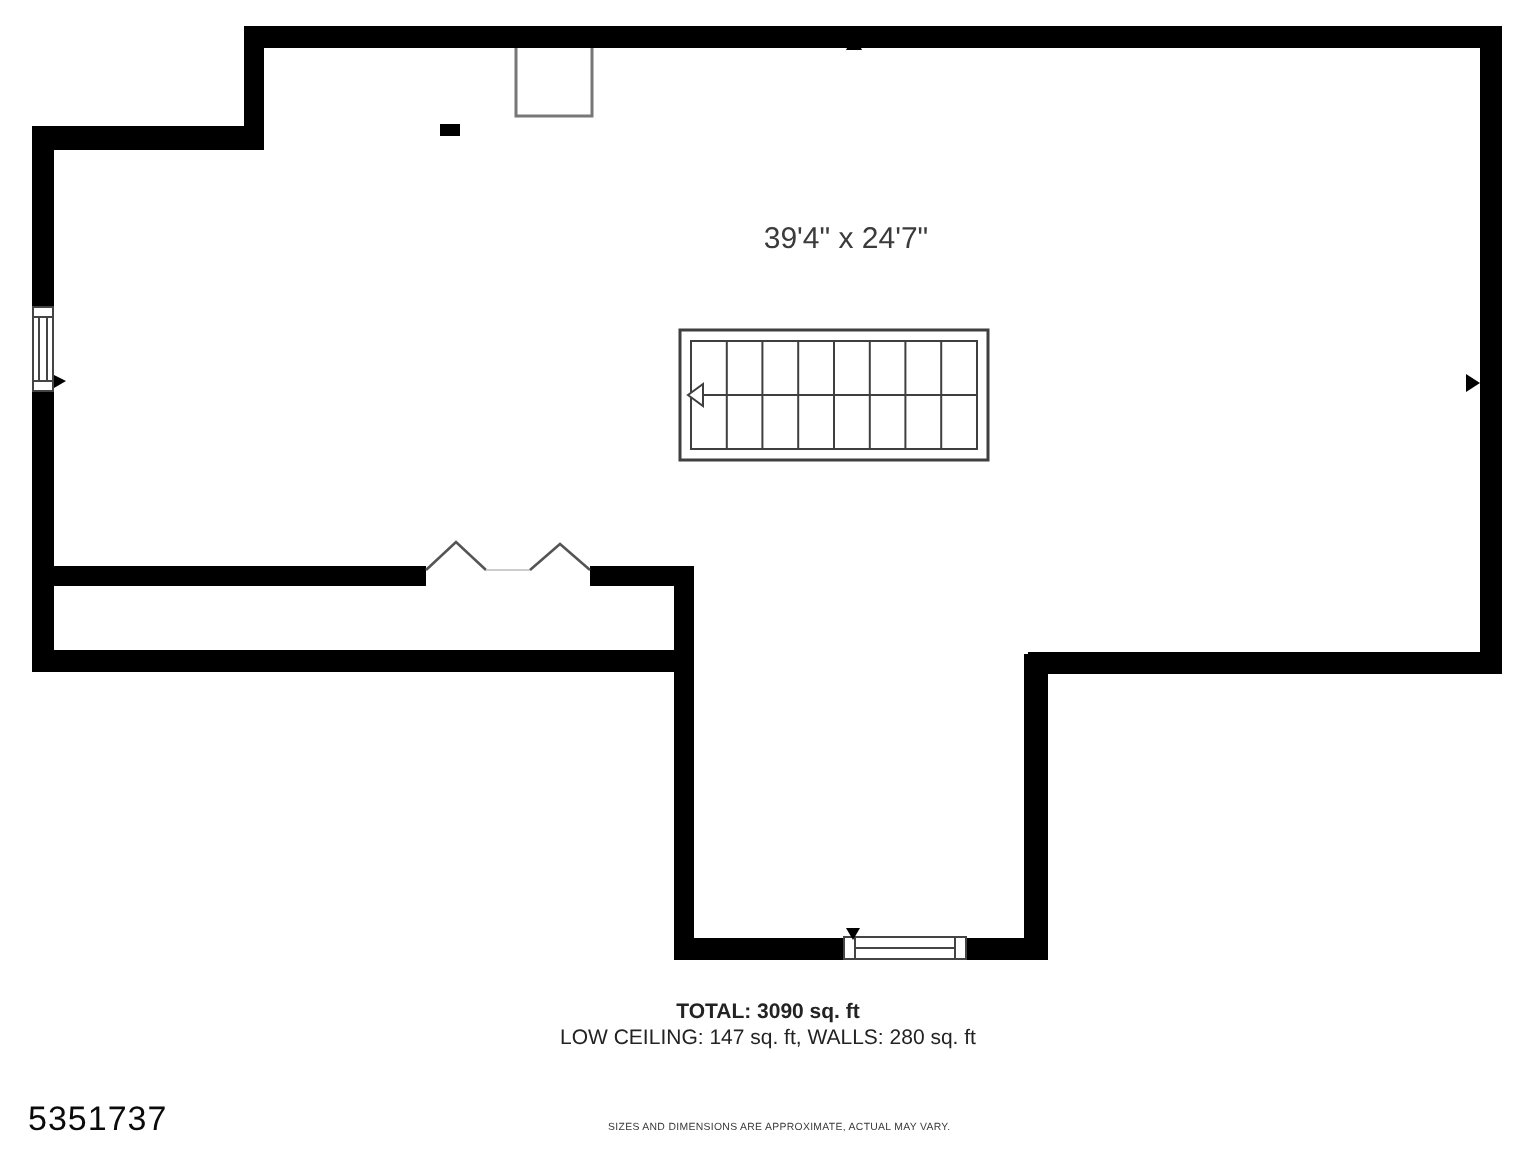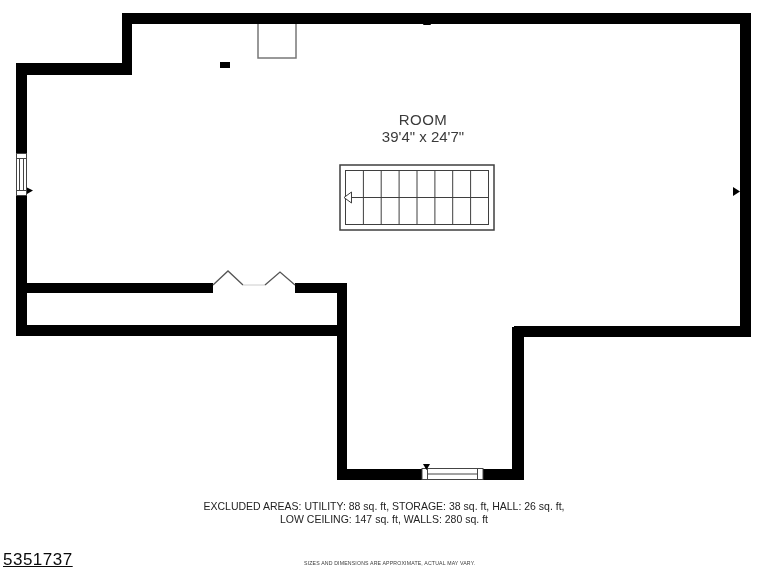--- a/index.html
+++ b/index.html
@@ -17,22 +17,22 @@
   }
   .room-name{font-size:15px;line-height:17px;letter-spacing:.5px;}
   .room-dims{font-size:15px;line-height:18px;}
   .summary{
     position:absolute;left:0;top:500px;width:768px;
     text-align:center;color:#232323;
   }
   .summary-total{font-size:10.5px;line-height:13px;font-weight:bold;}
   .summary-line{font-size:10.5px;line-height:13.2px;}
   .listing-id{
-    position:absolute;left:3px;top:550px;
-    font-size:17px;color:#0a0a0a;letter-spacing:.5px;text-decoration:underline;
+    position:absolute;left:14px;top:550px;
+    font-size:17px;color:#0a0a0a;letter-spacing:.5px;
   }
   .disclaimer-wrap{
     position:absolute;left:0;top:553px;width:780px;text-align:center;
   }
   .disclaimer{
     display:inline-block;font-size:10px;color:#3a3a3a;
     transform:scale(0.52);transform-origin:50% 50%;
     white-space:nowrap;letter-spacing:.3px;
   }
 </style>
@@ -101,26 +101,25 @@
       <polygon points="351.5,192 344,197.5 351.5,203" fill="#ffffff" stroke-width="1"></polygon>
     </g>
 
     <rect x="220" y="62" width="10" height="6" fill="#000000"></rect>
 
     <polygon points="423,25 431,25 427,17" fill="#000000"></polygon>
     <polygon points="733,187 740,191.5 733,196" fill="#000000"></polygon>
   </svg>
 
   <div class="room-label">
-    <div class="room-name">ROOM</div>
     <div class="room-dims">39'4" x 24'7"</div>
   </div>
 
   <div class="summary">
-    <div class="summary-line">EXCLUDED AREAS: UTILITY: 88 sq. ft, STORAGE: 38 sq. ft, HALL: 26 sq. ft,</div>
+    <div class="summary-total">TOTAL: 3090 sq. ft</div>
     <div class="summary-line">LOW CEILING: 147 sq. ft, WALLS: 280 sq. ft</div>
   </div>
 
   <div class="listing-id">5351737</div>
 
   <div class="disclaimer-wrap">
     <span class="disclaimer">SIZES AND DIMENSIONS ARE APPROXIMATE, ACTUAL MAY VARY.</span>
   </div>
 
 </div>

